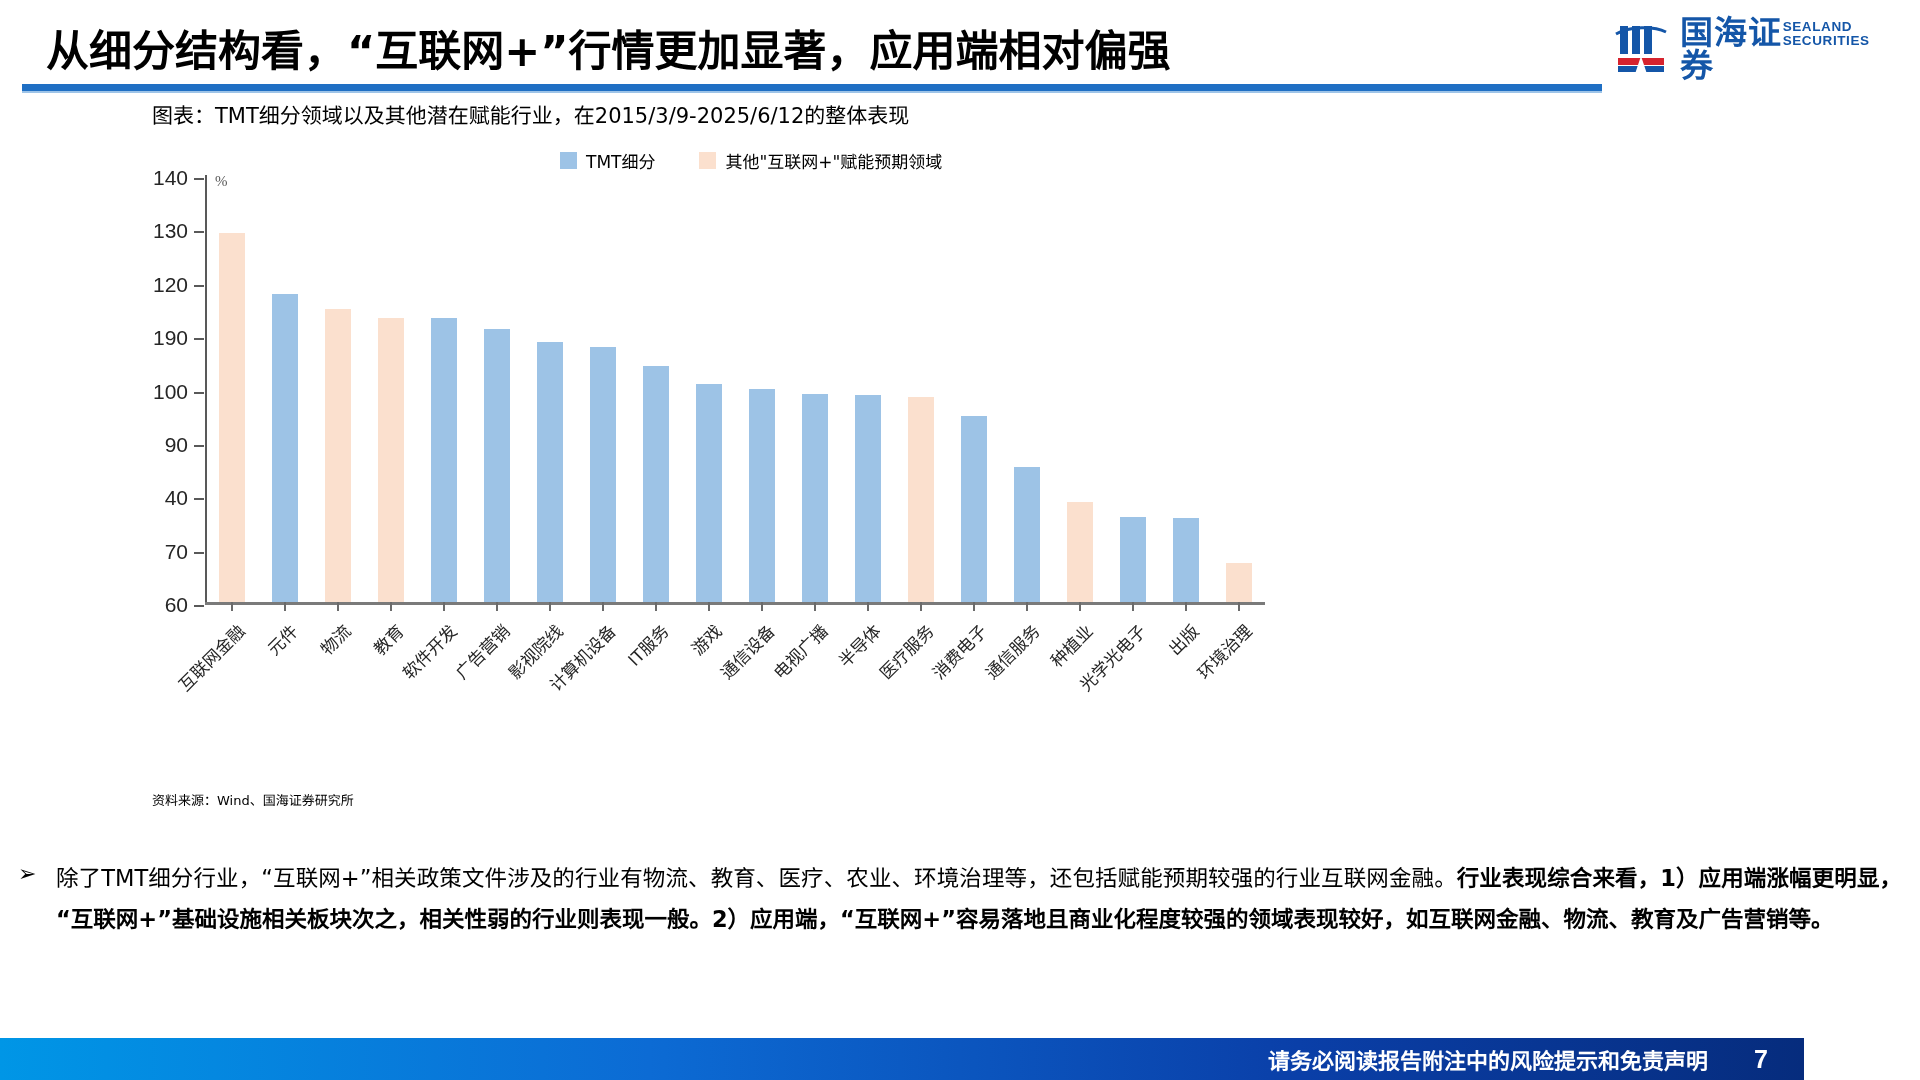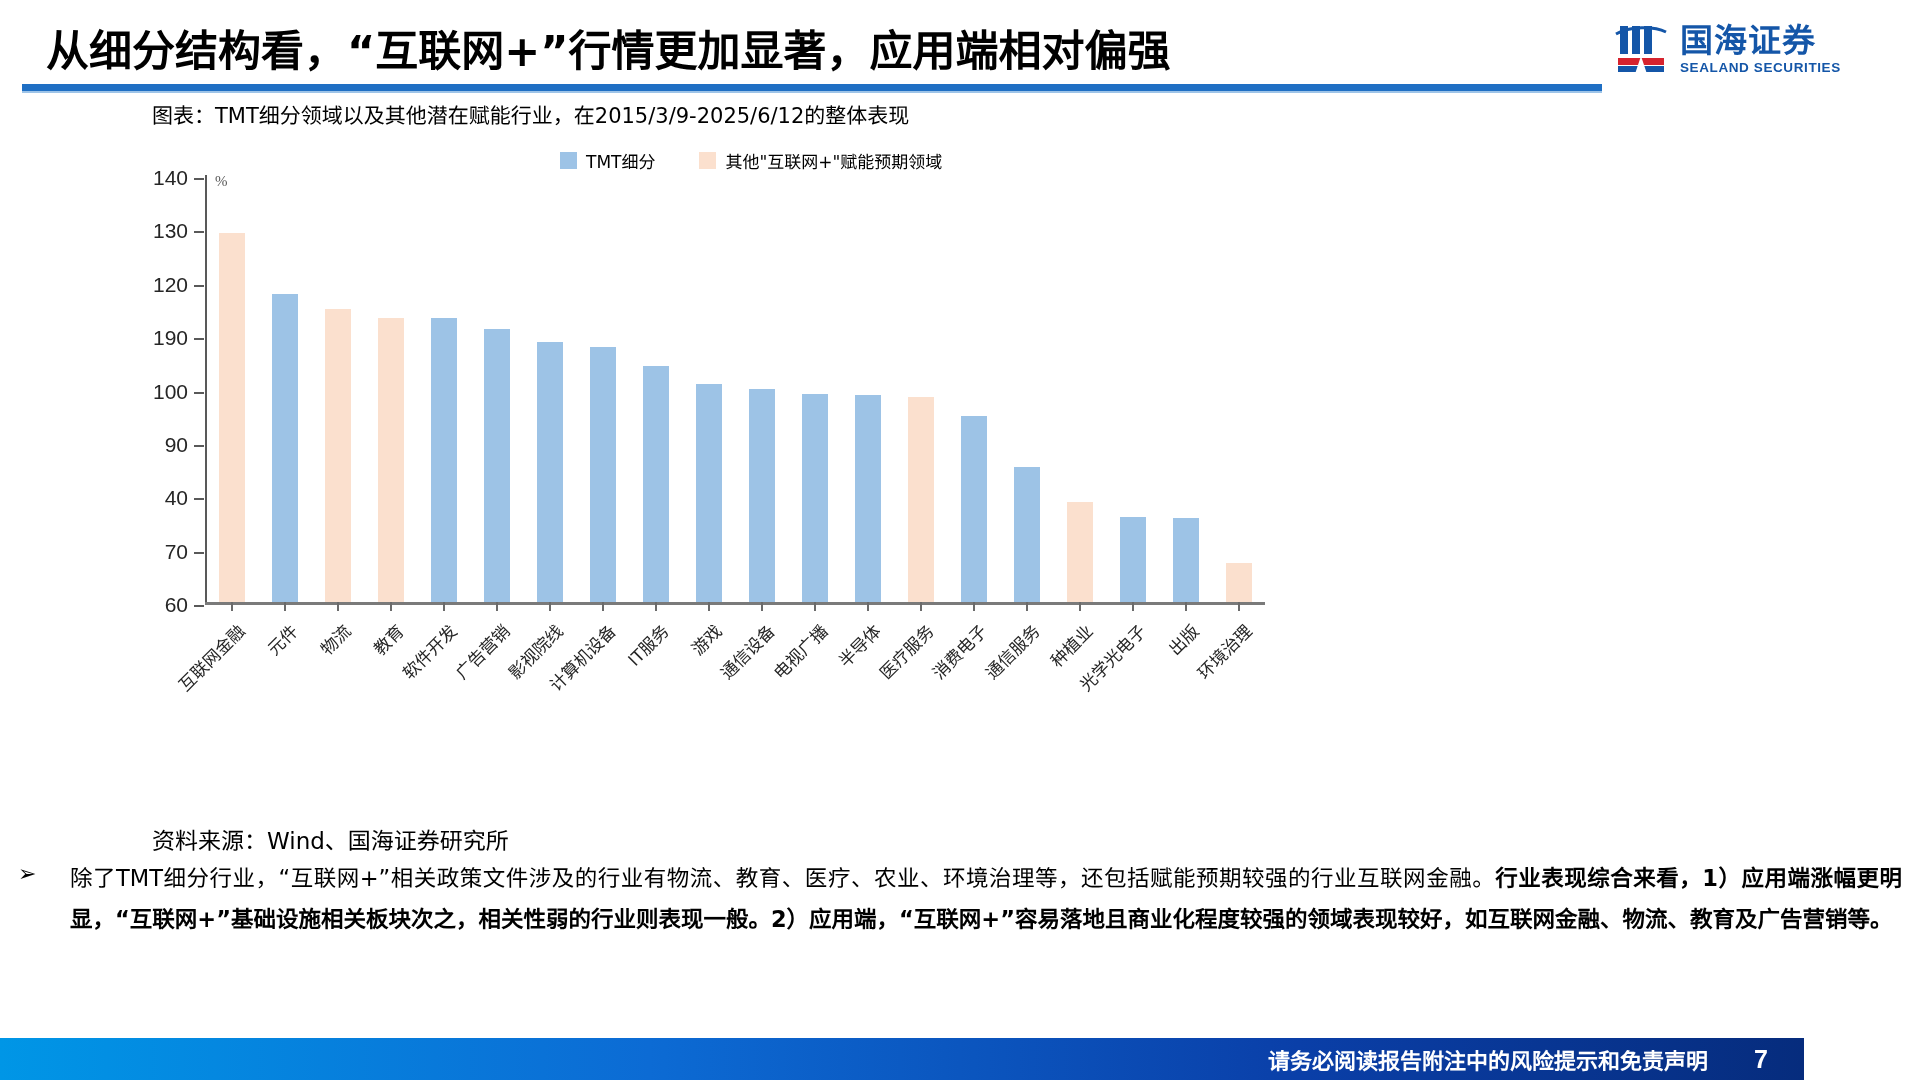--- a/index.html
+++ b/index.html
@@ -33,21 +33,21 @@
   }
 
   
   .logo{
     position:absolute;right:16px;top:16px;width:290px;height:66px;
     display:flex;align-items:center;gap:10px;
   }
   .logo-mark{
     width:56px;height:58px;position:relative;flex:0 0 auto;
   }
-  .logo-text{display:flex;flex-direction:column;justify-content:center;line-height:1;}
+  .logo-text{display:flex;flex-direction:row;justify-content:center;line-height:1;}
   .logo-cn{
     font-size:33px;font-weight:bold;color:#1456A8;letter-spacing:1px;
     font-family:"DejaVu Sans","Liberation Sans",sans-serif;
   }
   .logo-en{
     font-size:13.5px;font-weight:bold;color:#1456A8;letter-spacing:0.6px;margin-top:4px;
     font-family:"Liberation Sans",sans-serif;
   }
 
   
@@ -113,35 +113,34 @@
   .xlabel{
     position:absolute;top:calc(100% + 16px);left:50%;
     transform-origin:left top;
     transform:rotate(-45deg) translateX(-100%);
     font-size:17px;color:#262626;white-space:nowrap;
     font-family:"DejaVu Sans","Liberation Sans",sans-serif;
   }
 
   .chart-source{
     position:absolute;left:152px;top:790px;
-    font-size:23px;color:#000;white-space:nowrap;
-    font-family:"DejaVu Sans","Liberation Sans",sans-serif;
-    margin-top:32px;
+    font-size:13px;color:#000;white-space:nowrap;
+    font-family:"DejaVu Sans","Liberation Sans",sans-serif;
   }
 
   
   .bullet-block{
     position:absolute;left:18px;top:858px;width:1884px;
   }
   .bullet-marker{
     position:absolute;left:0;top:3px;font-size:22px;color:#000;
     font-family:"DejaVu Sans",sans-serif;
   }
   .bullet-text{
-    margin-left:52px;
+    margin-left:38px;
     font-size:22.5px;line-height:41px;color:#000;
     font-family:"DejaVu Sans","Liberation Sans",sans-serif;
     text-align:justify;
   }
   .bullet-text b{font-weight:bold;}
 
   
   .footer{
     position:absolute;left:0;bottom:0;width:1804px;height:42px;
     background:linear-gradient(90deg,#0096E6 0%,#0C6BD4 36%,#0A3FA8 72%,#062C7D 100%);

